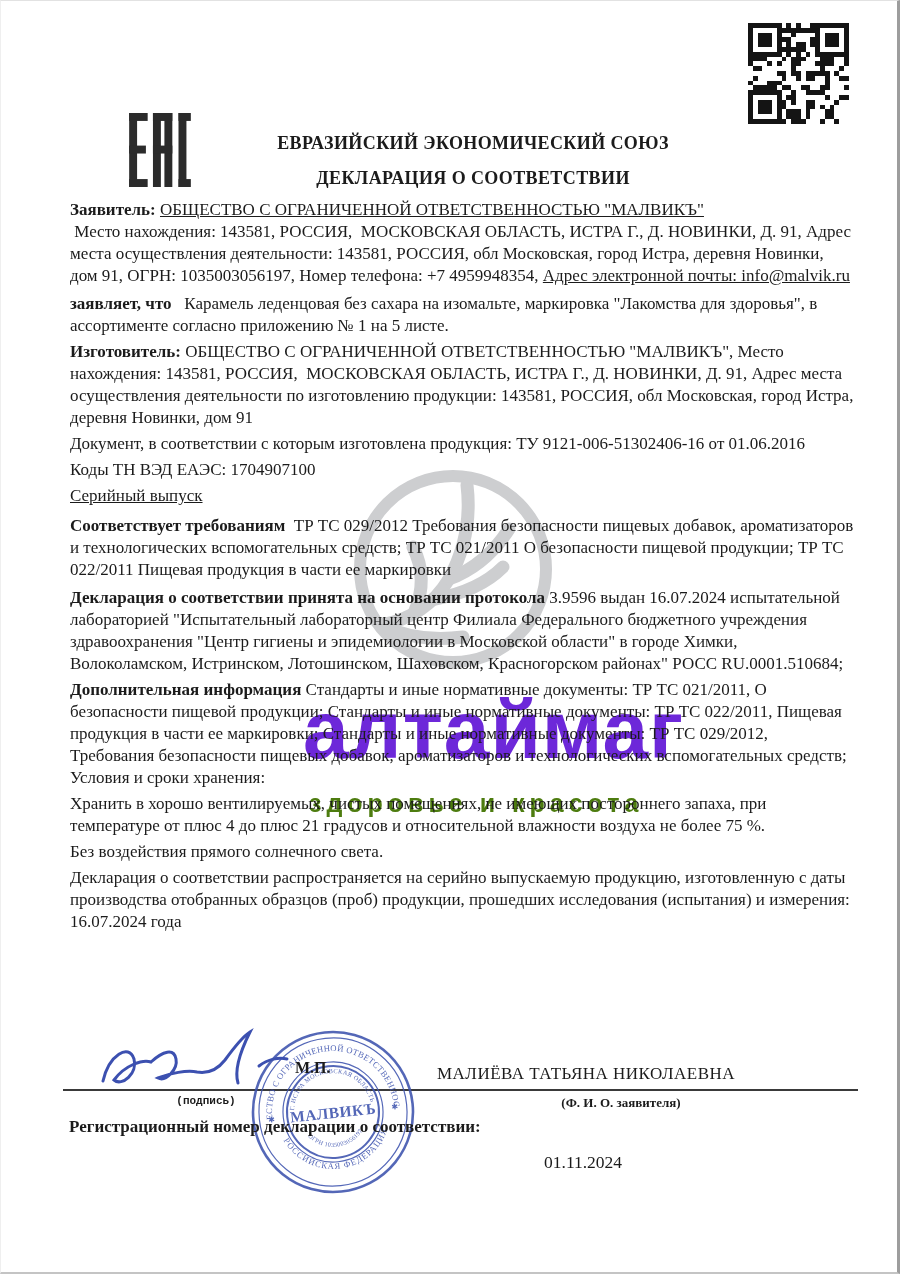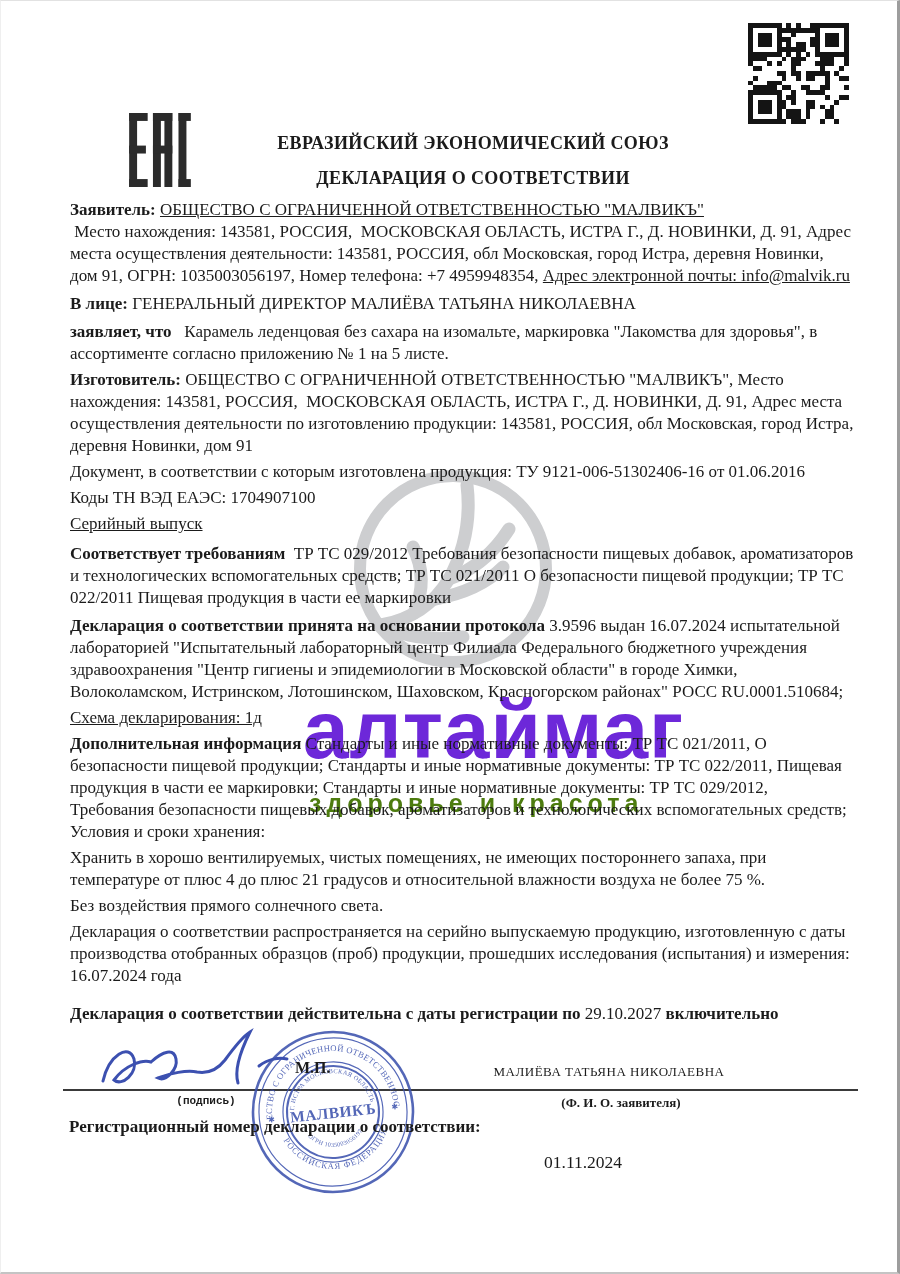--- a/index.html
+++ b/index.html
@@ -45,21 +45,21 @@
   .mt8{margin-top:8px!important;}
   .mt4{margin-top:4px!important;}
   .mt16{margin-top:16px!important;}
   
   .abs{position:absolute;z-index:3;}
   .hline{left:62px;top:1088px;width:795px;height:2px;background:#3a3a3a;z-index:2;}
   .sig{left:88px;top:1024px;z-index:3;}
   .sign-caption{left:120px;top:1094px;width:170px;text-align:center;font-size:11px;font-weight:bold;font-family:Liberation Mono, monospace;}
   .mp{left:294px;top:1058px;font-size:16px;font-weight:bold;z-index:4;}
   .stamp{left:247px;top:1026px;z-index:3;opacity:.88;}
-  .fio{left:443px;top:1063px;width:330px;text-align:center;font-size:13px;letter-spacing:.5px;}
+  .fio{left:420px;top:1063px;width:330px;text-align:center;font-size:17px;letter-spacing:.5px;}
   .fio-caption{left:480px;top:1094px;width:280px;text-align:center;font-size:13px;font-weight:bold;}
   .reg-label{left:68px;font-size:17px;font-weight:bold;}
   .reg-value{left:543px;font-size:17.5px;}
   .row1{top:1116px;} .row2{top:1151px;}
 </style>
 </head>
 <body>
 
 <div class="page">
 
@@ -534,34 +534,31 @@
       <div></div>
       <div class="m"></div>
       <div></div>
       <div></div>
     </div>
   <div class="hdr abs title1">ЕВРАЗИЙСКИЙ ЭКОНОМИЧЕСКИЙ СОЮЗ</div>
   <div class="hdr abs title2">ДЕКЛАРАЦИЯ О СООТВЕТСТВИИ</div>
 
   <div class="doc-body">
     <p><span class="b">Заявитель: </span><span class="u">ОБЩЕСТВО С ОГРАНИЧЕННОЙ ОТВЕТСТВЕННОСТЬЮ "МАЛВИКЪ"</span><br><span> Место нахождения: 143581, РОССИЯ,  МОСКОВСКАЯ ОБЛАСТЬ, ИСТРА Г., Д. НОВИНКИ, Д. 91, Адрес места осуществления деятельности: 143581, РОССИЯ, обл Московская, город Истра, деревня Новинки, дом 91, ОГРН: 1035003056197, Номер телефона: +7 4959948354, </span><span class="u">Адрес электронной почты: info@malvik.ru</span></p>
-    <p class="mt6"><span class="b">В лице: </span><span>ГЕНЕРАЛЬНЫЙ ДИРЕКТОР МАЛИЁВА ТАТЬЯНА НИКОЛАЕВНА</span></p>
     <p class="mt6"><span class="b">заявляет, что</span><span>   Карамель леденцовая без сахара на изомальте, маркировка "Лакомства для здоровья", в ассортименте согласно приложению № 1 на 5 листе.</span></p>
     <p><span class="b">Изготовитель: </span><span>ОБЩЕСТВО С ОГРАНИЧЕННОЙ ОТВЕТСТВЕННОСТЬЮ "МАЛВИКЪ", Место нахождения: 143581, РОССИЯ,  МОСКОВСКАЯ ОБЛАСТЬ, ИСТРА Г., Д. НОВИНКИ, Д. 91, Адрес места осуществления деятельности по изготовлению продукции: 143581, РОССИЯ, обл Московская, город Истра, деревня Новинки, дом 91</span></p>
     <p>Документ, в соответствии с которым изготовлена продукция: ТУ 9121-006-51302406-16 от 01.06.2016</p>
     <p>Коды ТН ВЭД ЕАЭС: 1704907100</p>
     <p><span class="u">Серийный выпуск</span></p>
     <p class="mt8"><span class="b">Соответствует требованиям</span><span>  ТР ТС 029/2012 Требования безопасности пищевых добавок, ароматизаторов и технологических вспомогательных средств; ТР ТС 021/2011 О безопасности пищевой продукции; ТР ТС 022/2011 Пищевая продукция в части ее маркировки</span></p>
     <p class="mt6"><span class="b">Декларация о соответствии принята на основании протокола </span><span>3.9596 выдан 16.07.2024 испытательной лабораторией "Испытательный лабораторный центр Филиала Федерального бюджетного учреждения здравоохранения "Центр гигиены и эпидемиологии в Московской области" в городе Химки, Волоколамском, Истринском, Лотошинском, Шаховском, Красногорском районах" РОСС RU.0001.510684;</span></p>
-    <p><span class="u">Схема декларирования: 1д</span></p>
     <p class="mt4"><span class="b">Дополнительная информация </span><span>Стандарты и иные нормативные документы: ТР ТС 021/2011, О безопасности пищевой продукции; Стандарты и иные нормативные документы: ТР ТС 022/2011, Пищевая продукция в части ее маркировки; Стандарты и иные нормативные документы: ТР ТС 029/2012, Требования безопасности пищевых добавок, ароматизаторов и технологических вспомогательных средств; Условия и сроки хранения:</span></p>
     <p>Хранить в хорошо вентилируемых, чистых помещениях, не имеющих постороннего запаха, при температуре от плюс 4 до плюс 21 градусов и относительной влажности воздуха не более 75 %.</p>
     <p>Без воздействия прямого солнечного света.</p>
     <p>Декларация о соответствии распространяется на серийно выпускаемую продукцию, изготовленную с даты производства отобранных образцов (проб) продукции, прошедших исследования (испытания) и измерения: 16.07.2024 года</p>
-    <p class="mt16"><span class="b">Декларация о соответствии действительна с даты регистрации по </span><span>29.10.2027</span><span class="b"> включительно</span></p>
   </div>
 
   <div class="abs hline"></div>
 
   <svg class="abs sig" width="260" height="72" viewBox="0 0 260 72">
     <g fill="none" stroke="#3c50b0" stroke-width="3" stroke-linecap="round">
       <path d="M14,56 C20,30 40,18 45,34 C49,48 33,62 25,55 C36,40 54,34 62,37 C74,26 85,23 87,34 C89,44 77,57 69,53 C81,48 98,45 108,47 C120,49 129,44 136,35 C144,24 153,12 161,7 C151,27 145,45 149,58"></path>
       <path d="M170,41 C179,34 190,32 198,34"></path>
     </g>
   </svg>

